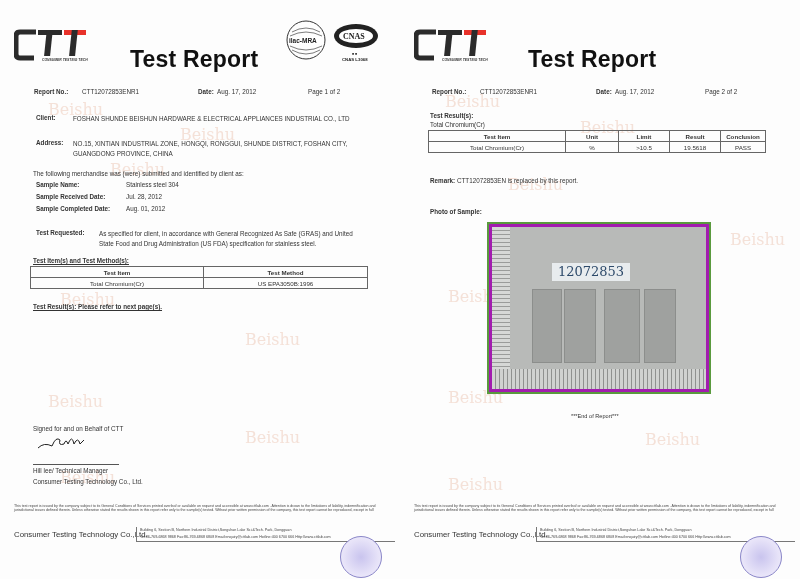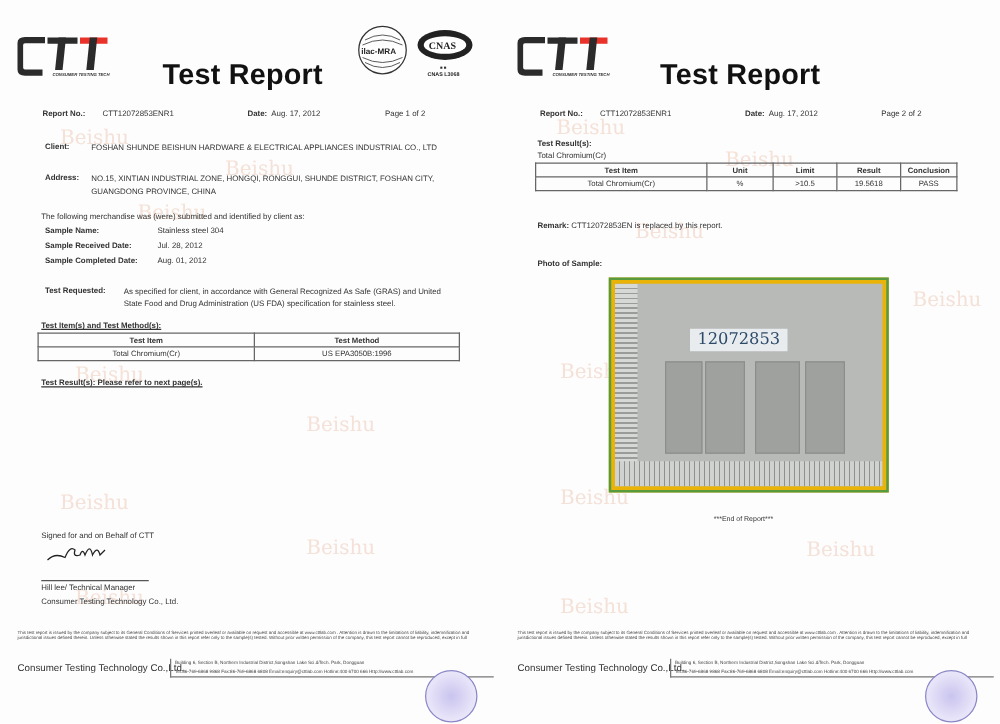--- a/index.html
+++ b/index.html
@@ -19,21 +19,21 @@
   .abs { position:absolute; white-space:nowrap; }
   .wrap { white-space:normal; }
   table.rt { position:absolute; border-collapse:collapse; font-size:6.2px; color:#333; }
   table.rt td { border:1px solid #666; text-align:center; padding:1px 2px; height:8px; }
   table.rt tr.head td { font-weight:bold; }
   .wm { position:absolute; color:#f2d8cc; font-size:16px; font-family:"DejaVu Serif", serif; opacity:0.75; pointer-events:none; }
   .disc { position:absolute; left:14px; top:504px; width:372px; font-size:3.6px; line-height:4.4px; color:#444; }
   .foot-co { position:absolute; left:14px; top:530px; font-size:7.8px; color:#333; white-space:nowrap; }
   .foot-addr { position:absolute; left:136px; top:527px; width:255px; font-size:3.7px; line-height:7px; color:#444; border-left:1px solid #777; border-bottom:1px solid #777; padding-left:3px; }
   .seal { position:absolute; left:340px; top:536px; width:40px; height:40px; border-radius:50%; border:1.5px solid #8a86c8; background:radial-gradient(circle,#c9c4ee 0%,#e6e2f8 60%,#f4f2fc 100%); }
-  .photo { position:absolute; left:487px; top:222px; width:224px; height:172px; border:2px solid #5a9a3e; background:#eab308; padding:3px; box-sizing:border-box; }
+  .photo { position:absolute; left:487px; top:222px; width:224px; height:172px; border:2px solid #5a9a3e; background:#a21caf; padding:3px; box-sizing:border-box; }
   .photo-inner { position:relative; width:100%; height:100%; background:#b8bab8; overflow:hidden; }
   .ruler-v { position:absolute; left:0; top:0; width:18px; height:100%; background:repeating-linear-gradient(#d6d8d6 0 3px,#9a9c9a 3px 4px); }
   .ruler-h { position:absolute; left:0; bottom:0; width:100%; height:20px; background:repeating-linear-gradient(90deg,#d0d2d0 0 3px,#8f918f 3px 4px); }
   .tag { position:absolute; left:60px; top:36px; width:78px; height:18px; background:#e8ecee; color:#2d4a6a; font-family:"DejaVu Serif", serif; font-size:13px; text-align:center; line-height:18px; }
   .strip { position:absolute; top:62px; height:72px; background:#9fa19f; border:1px solid #8c8e8c; }
 </style>
 </head>
 <body>
 
 <div class="page p1">

